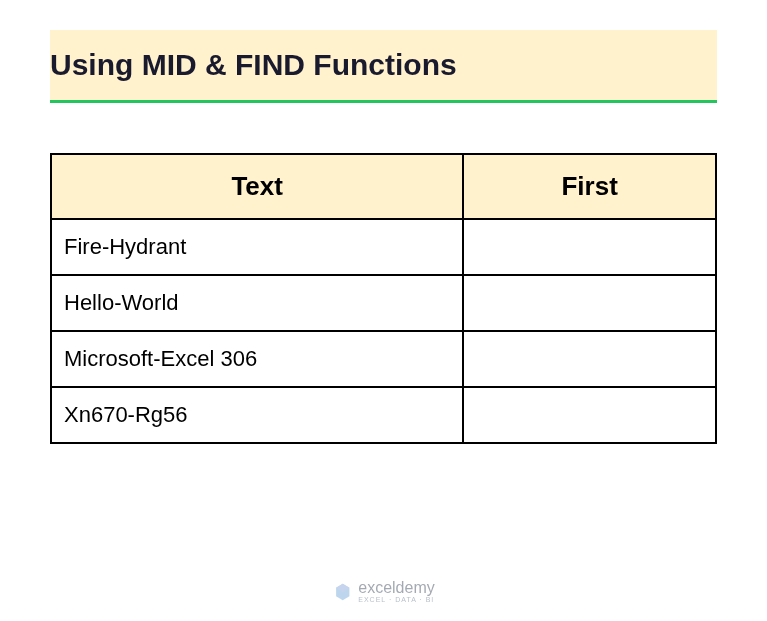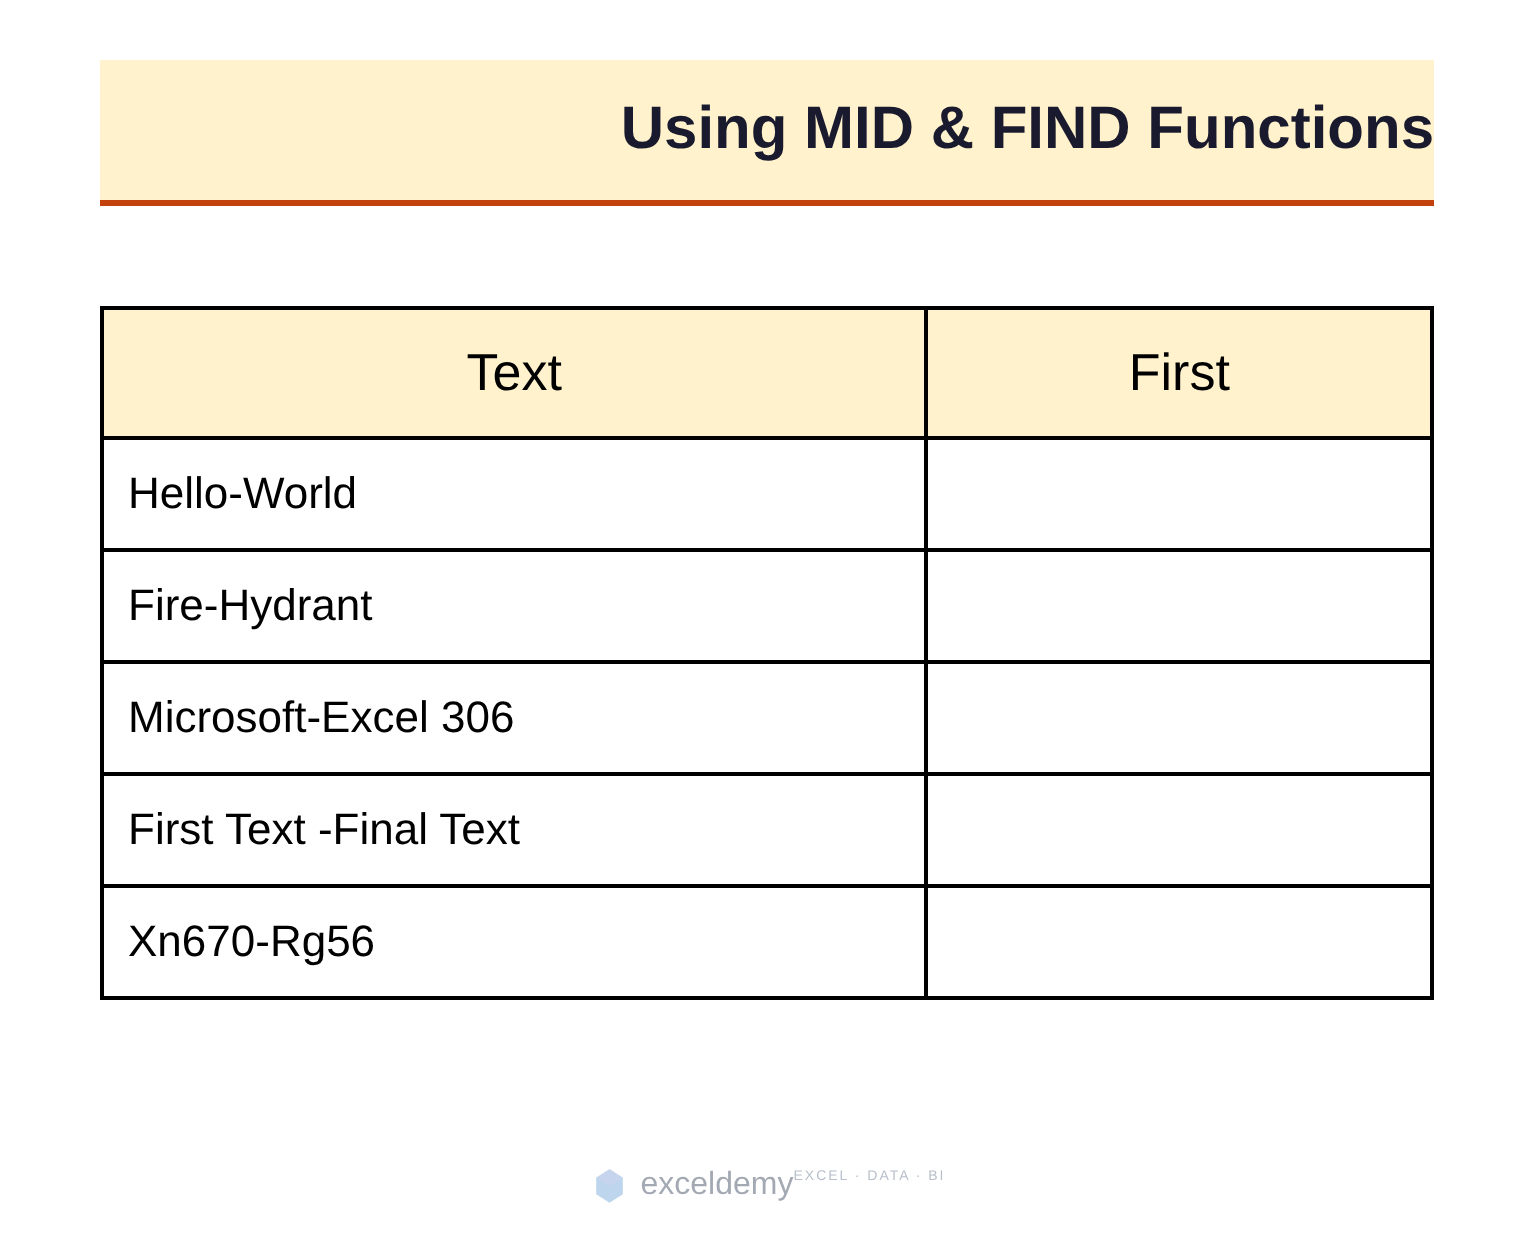--- a/index.html
+++ b/index.html
@@ -10,40 +10,40 @@
     body {
       font-family: 'Segoe UI', Tahoma, Geneva, Verdana, sans-serif;
       background: #ffffff;
       width: 767px;
       height: 621px;
       position: relative;
       padding: 30px 50px;
     }
     .title-banner {
       background: #fff2cc;
-      border-bottom: 3px solid #c2410c;
+      border-bottom: 3px solid #22c55e;
       padding: 18px 0;
-      text-align: right;
+      text-align: left;
       margin-bottom: 50px;
     }
     .title-text {
       font-size: 30px;
       font-weight: bold;
       color: #1a1a2e;
     }
     .table {
       width: 100%;
       border-collapse: collapse;
     }
     .table th {
       background: #fff2cc;
       border: 2px solid #000;
       padding: 16px;
       font-size: 26px;
-      font-weight: normal;
+      font-weight: bold;
       text-align: center;
       color: #000;
     }
     .table td {
       border: 2px solid #000;
       padding: 14px 12px;
       font-size: 22px;
       color: #000;
       text-align: left;
     }
@@ -67,20 +67,21 @@
     }
     .watermark-icon {
       width: 20px;
       height: 20px;
       display: flex;
       align-items: center;
       justify-content: center;
     }
     .watermark-text {
       display: flex;
+      flex-direction: column;
       line-height: 1;
     }
     .watermark-main {
       font-size: 16px;
       color: #4a5568;
       font-weight: 500;
     }
     .watermark-sub {
       font-size: 7px;
       color: #718096;
@@ -96,33 +97,29 @@
 
 <table class="table">
   <thead>
     <tr>
       <th>Text</th>
       <th>First</th>
     </tr>
   </thead>
   <tbody>
     <tr>
+      <td>Fire-Hydrant</td>
+      <td></td>
+    </tr>
+    <tr>
       <td>Hello-World</td>
       <td></td>
     </tr>
     <tr>
-      <td>Fire-Hydrant</td>
-      <td></td>
-    </tr>
-    <tr>
       <td>Microsoft-Excel 306</td>
-      <td></td>
-    </tr>
-    <tr>
-      <td>First Text -Final Text</td>
       <td></td>
     </tr>
     <tr>
       <td>Xn670-Rg56</td>
       <td></td>
     </tr>
   </tbody>
 </table>
 
 <div class="watermark">

